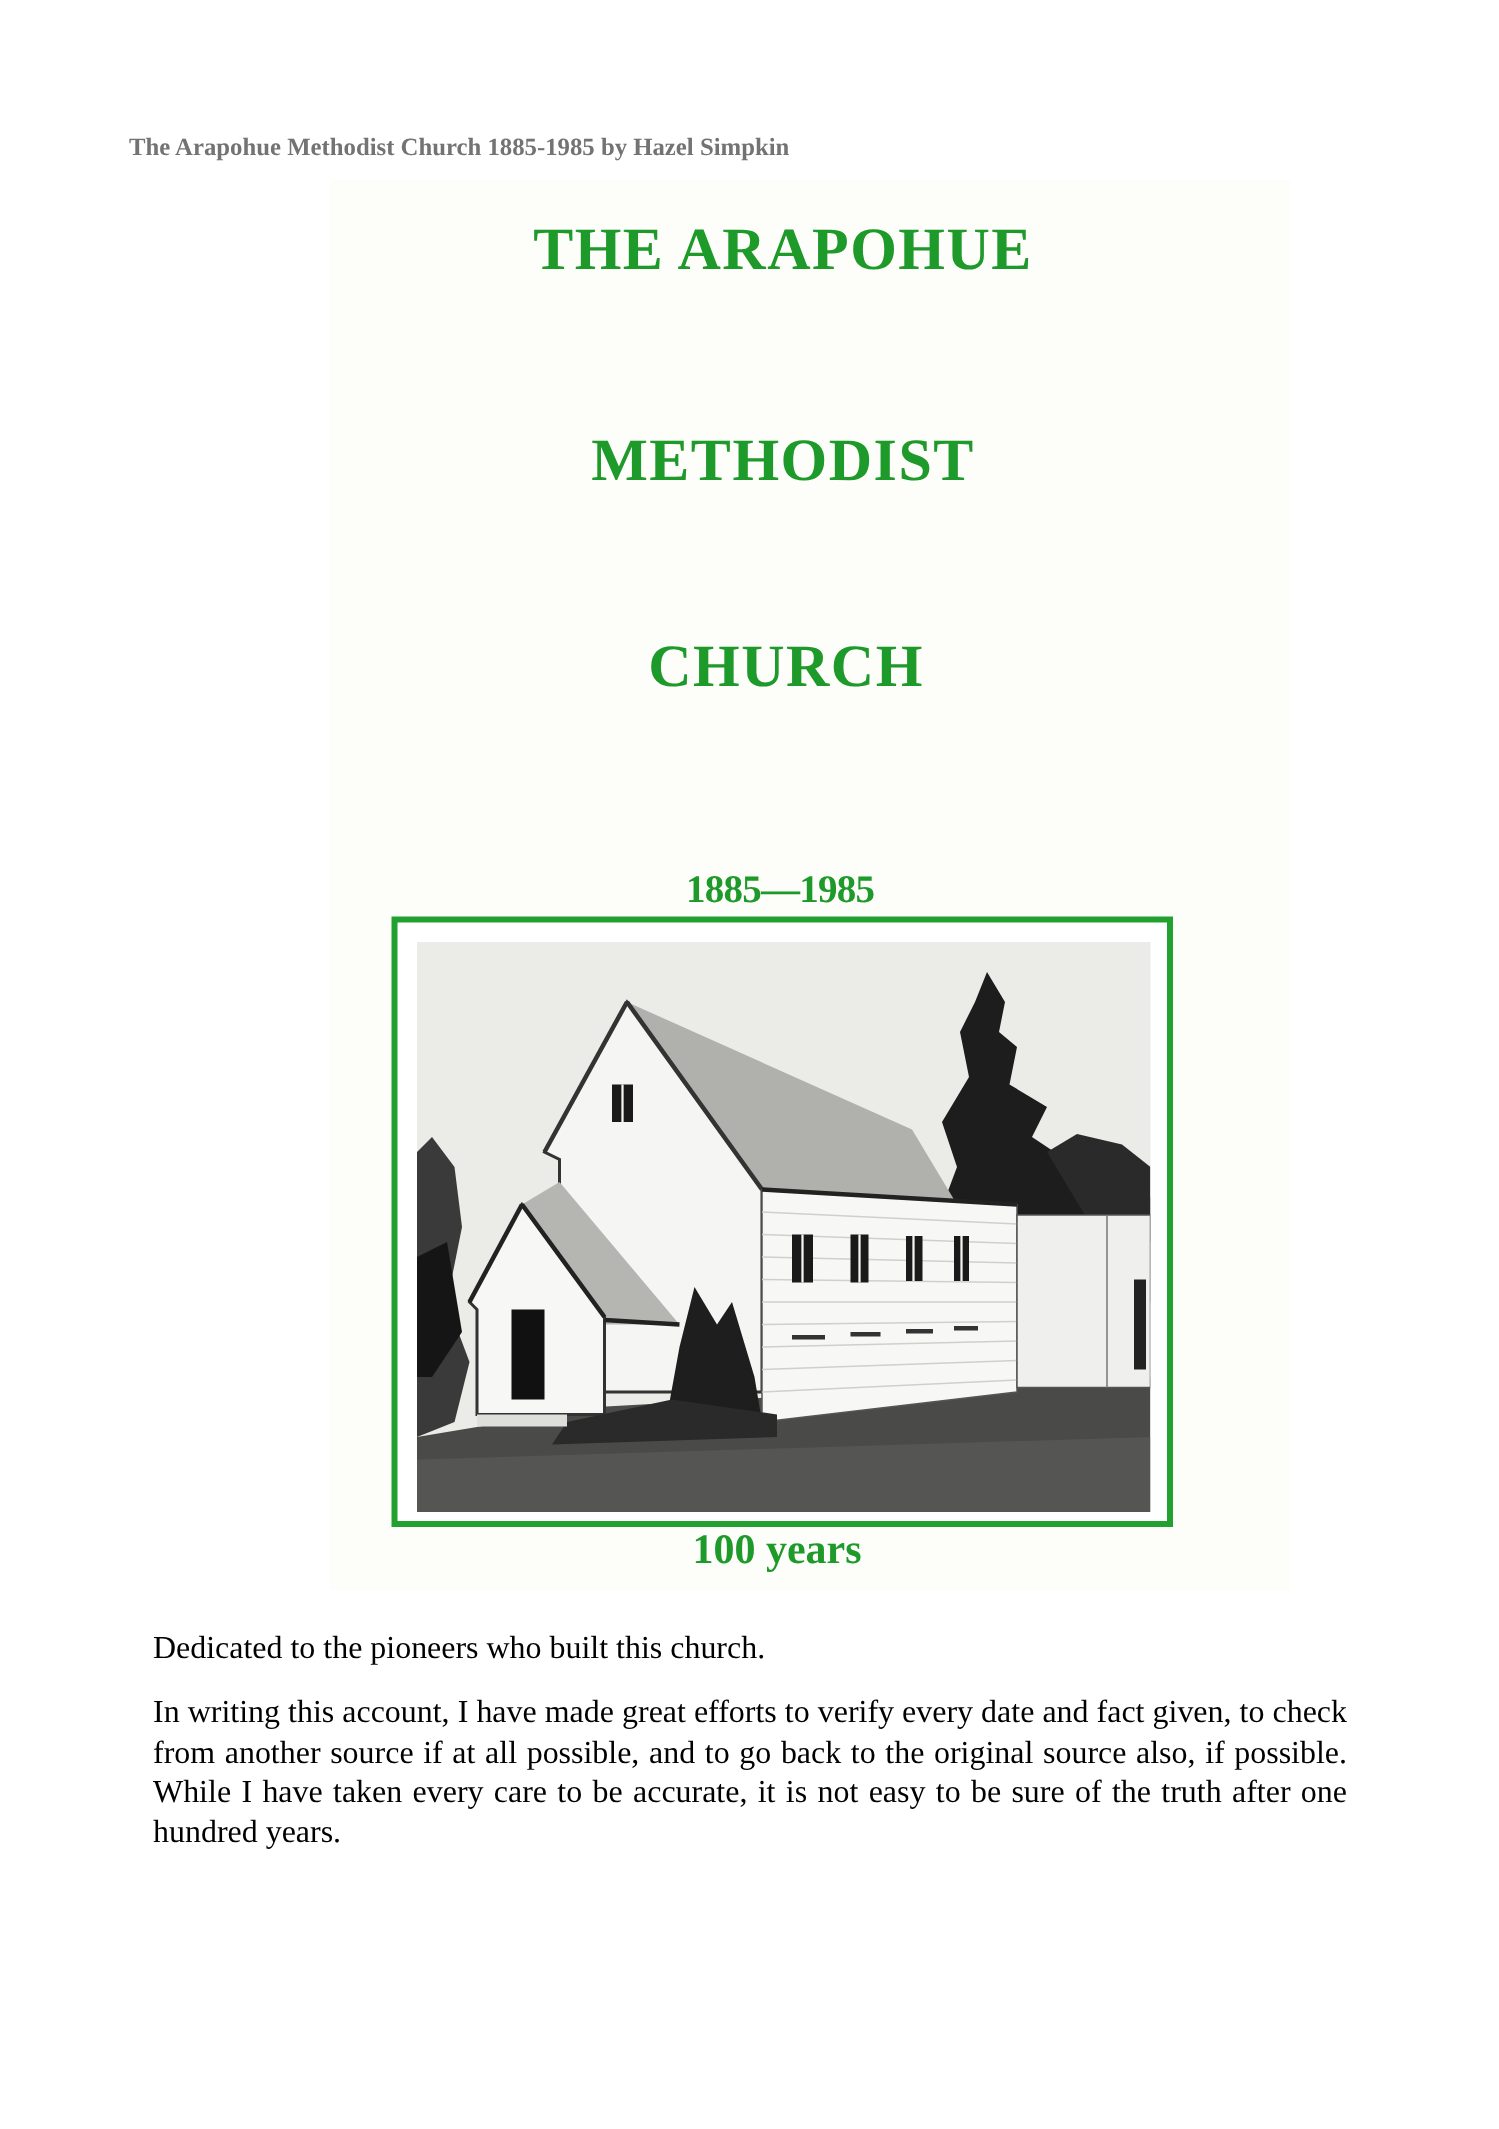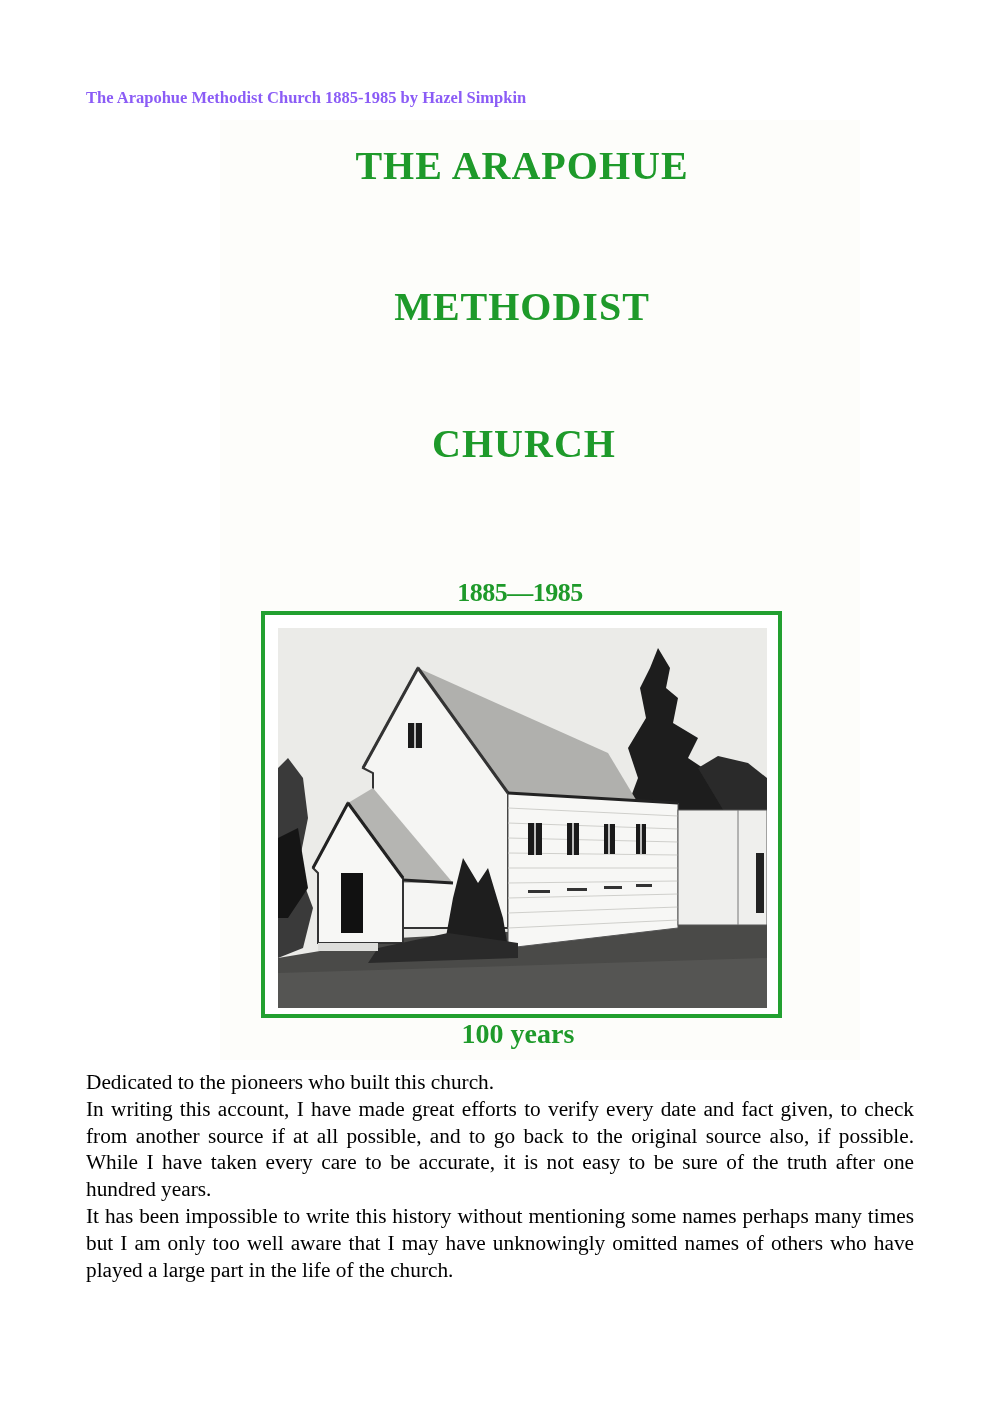--- a/index.html
+++ b/index.html
@@ -1,20 +1,20 @@
 <!DOCTYPE html>
 <html><head>
 <meta charset="utf-8">
 <style>
   html, body { margin: 0; padding: 0; background: #ffffff; }
   body { width: 999px; height: 1419px; position: relative; overflow: hidden; }
   .header {
     position: absolute; left: 86px; top: 88px;
     font-family: "Liberation Serif", serif; font-weight: bold;
-    font-size: 16.5px; color: #8b5cf6; white-space: nowrap;
+    font-size: 16.5px; color: #737373; white-space: nowrap;
   }
   .cover {
     position: absolute; left: 220px; top: 120px; width: 640px; height: 940px;
     background: #fdfdfa;
   }
   .title-line {
     position: absolute; left: 0; width: 1024px; text-align: center;
     font-family: "Liberation Serif", serif; font-weight: bold;
     color: #1e9a2a; letter-spacing: 1px;
   }
@@ -37,21 +37,21 @@
   .hundred {
     position: absolute; top: 1018px; left: 0; width: 1036px; text-align: center;
     font-family: "Liberation Serif", serif; font-weight: bold;
     font-size: 28px; color: #1e9a2a;
   }
   .body-text {
     position: absolute; left: 86px; top: 1069px; width: 828px;
     font-family: "Liberation Serif", serif; font-size: 21.3px;
     line-height: 26.8px; color: #000; text-align: justify;
   }
-  .body-text p { margin: 0; }
+  .body-text p { margin: 16px; }
   .sig { padding-left: 8px; }
 </style>
 </head>
 <body>
 
 <div class="header">The Arapohue Methodist Church 1885-1985 by Hazel Simpkin</div>
 
 <div class="cover"></div>
 
 <div class="title-line t1">THE ARAPOHUE</div>
@@ -141,14 +141,13 @@
       <rect x="40" y="315" width="60" height="8" fill="#dededb"></rect>
     </svg>
   </div>
 </div>
 
 <div class="hundred">100 years</div>
 
 <div class="body-text">
   <p>Dedicated to the pioneers who built this church.</p>
   <p>In writing this account, I have made great efforts to verify every date and fact given, to check from another source if at all possible, and to go back to the original source also, if possible. While I have taken every care to be accurate, it is not easy to be sure of the truth after one hundred years.</p>
-  <p>It has been impossible to write this history without mentioning some names perhaps many times but I am only too well aware that I may have unknowingly omitted names of others who have played a large part in the life of the church.</p>
 </div>
 
 </body></html>

